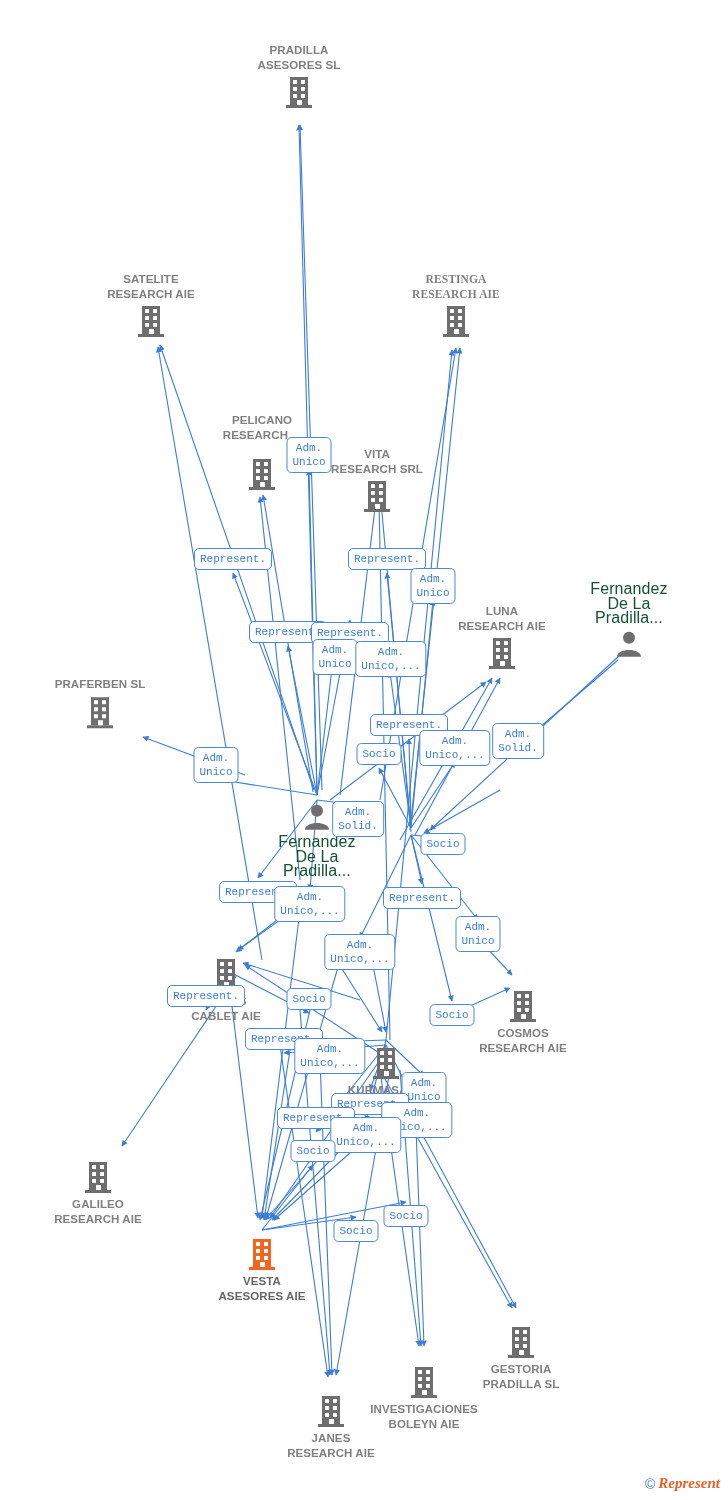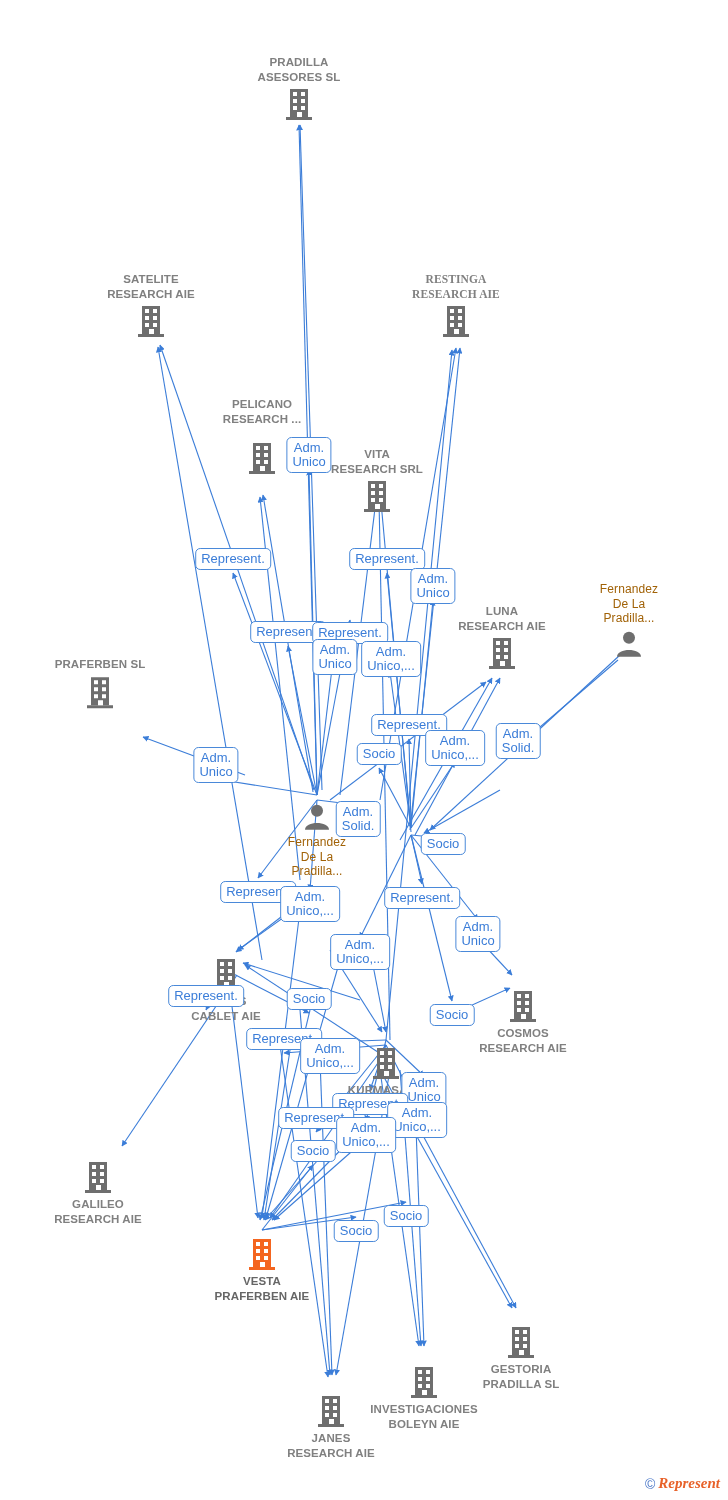--- a/index.html
+++ b/index.html
@@ -37,45 +37,45 @@
     font-size: 11.5px;
     line-height: 14.5px;
     color: #808080;
     text-align: center;
     font-weight: bold;
     letter-spacing: 0.1px;
     white-space: pre-line;
   }
   .node .label.person-label {
     font-weight: normal;
-    font-size: 12px;
-    color: #a16207;
+    font-size: 16px;
+    color: #14532d;
   }
   .node .glyph {
     line-height: 0;
   }
   .node.label-top .label { margin-bottom: 3px; }
   .node.label-bottom .label { margin-top: 3px; }
   .node.focus .label {
     color: #666666;
   }
   .badge {
     position: absolute;
     transform: translate(-50%, -50%);
     box-sizing: border-box;
     background: #ffffff;
     border: 1.3px solid #4a89d9;
     border-radius: 5px;
     color: #3b7dd8;
-    font-size: 13px;
+    font-size: 11px;
     line-height: 14px;
     text-align: center;
     padding: 3px 5px;
     white-space: pre-line;
-    font-family: Liberation Sans, sans-serif;
+    font-family: Liberation Mono, monospace;
   }
   .watermark {
     position: absolute;
     right: 8px;
     bottom: 8px;
     display: flex;
     align-items: center;
     gap: 3px;
     font-size: 15px;
     font-style: italic;
@@ -196,21 +196,21 @@
       <path d="M 386 1045 L 316 1132" marker-end=""></path>
       <path d="M 386 1045 L 370 1090" marker-end=""></path>
       <path d="M 386 1045 L 417 1106" marker-end=""></path>
       <path d="M 317 800 L 358 805" marker-end=""></path>
       <path d="M 411 835 L 443 838" marker-end=""></path>
       <path d="M 317 795 L 350 620" marker-end=""></path>
       <path d="M 317 795 L 335 643" marker-end=""></path>
     </g>
   </svg>
 
-  <div class="node label-top" style="left:299px;top:88px;">
+  <div class="node label-top" style="left:299px;top:76px;">
     <div class="label">PRADILLA
 ASESORES SL</div>
     <div class="glyph">
       <svg width="30" height="34" viewBox="0 0 30 34">
           <rect x="6" y="2" width="18" height="28" fill="#6e6e6e"></rect>
           <rect x="2" y="30" width="26" height="3" fill="#6e6e6e"></rect>
           <g fill="#ffffff">
             <rect x="9" y="5" width="4" height="4"></rect>
             <rect x="17" y="5" width="4" height="4"></rect>
             <rect x="9" y="12" width="4" height="4"></rect>
@@ -256,21 +256,21 @@
             <rect x="9" y="12" width="4" height="4"></rect>
             <rect x="17" y="12" width="4" height="4"></rect>
             <rect x="9" y="19" width="4" height="4"></rect>
             <rect x="17" y="19" width="4" height="4"></rect>
             <rect x="13" y="25" width="5" height="5"></rect>
           </g>
         </svg>
     </div>
   </div>
 
-  <div class="node label-top" style="left:262px;top:436px;gap:12px;">
+  <div class="node label-top" style="left:262px;top:452px;gap:12px;">
     <div class="label">PELICANO
 RESEARCH ...</div>
     <div class="glyph">
       <svg width="30" height="34" viewBox="0 0 30 34">
           <rect x="6" y="2" width="18" height="28" fill="#6e6e6e"></rect>
           <rect x="2" y="30" width="26" height="3" fill="#6e6e6e"></rect>
           <g fill="#ffffff">
             <rect x="9" y="5" width="4" height="4"></rect>
             <rect x="17" y="5" width="4" height="4"></rect>
             <rect x="9" y="12" width="4" height="4"></rect>
@@ -328,21 +328,21 @@
 De La
 Pradilla...</div>
     <div class="glyph">
       <svg width="30" height="30" viewBox="0 0 30 30">
           <circle cx="15" cy="9" r="6" fill="#6e6e6e"></circle>
           <path d="M 3 28 C 3 19 27 19 27 28 Z" fill="#6e6e6e"></path>
         </svg>
     </div>
   </div>
 
-  <div class="node label-top" style="left:100px;top:683px;">
+  <div class="node label-top" style="left:100px;top:703px;">
     <div class="label">PRAFERBEN SL</div>
     <div class="glyph">
       <svg width="30" height="34" viewBox="0 0 30 34">
           <rect x="6" y="2" width="18" height="28" fill="#6e6e6e"></rect>
           <rect x="2" y="30" width="26" height="3" fill="#6e6e6e"></rect>
           <g fill="#ffffff">
             <rect x="9" y="5" width="4" height="4"></rect>
             <rect x="17" y="5" width="4" height="4"></rect>
             <rect x="9" y="12" width="4" height="4"></rect>
             <rect x="17" y="12" width="4" height="4"></rect>
@@ -457,21 +457,21 @@
             <rect x="17" y="5" width="4" height="4"></rect>
             <rect x="9" y="12" width="4" height="4"></rect>
             <rect x="17" y="12" width="4" height="4"></rect>
             <rect x="9" y="19" width="4" height="4"></rect>
             <rect x="17" y="19" width="4" height="4"></rect>
             <rect x="13" y="25" width="5" height="5"></rect>
           </g>
         </svg>
     </div>
     <div class="label">VESTA
-PRAFERBEN AIE</div>
+ASESORES AIE</div>
   </div>
 
   <div class="node label-bottom" style="left:424px;top:1398px;width:160px;">
     <div class="glyph">
       <svg width="30" height="34" viewBox="0 0 30 34">
           <rect x="6" y="2" width="18" height="28" fill="#6e6e6e"></rect>
           <rect x="2" y="30" width="26" height="3" fill="#6e6e6e"></rect>
           <g fill="#ffffff">
             <rect x="9" y="5" width="4" height="4"></rect>
             <rect x="17" y="5" width="4" height="4"></rect>

